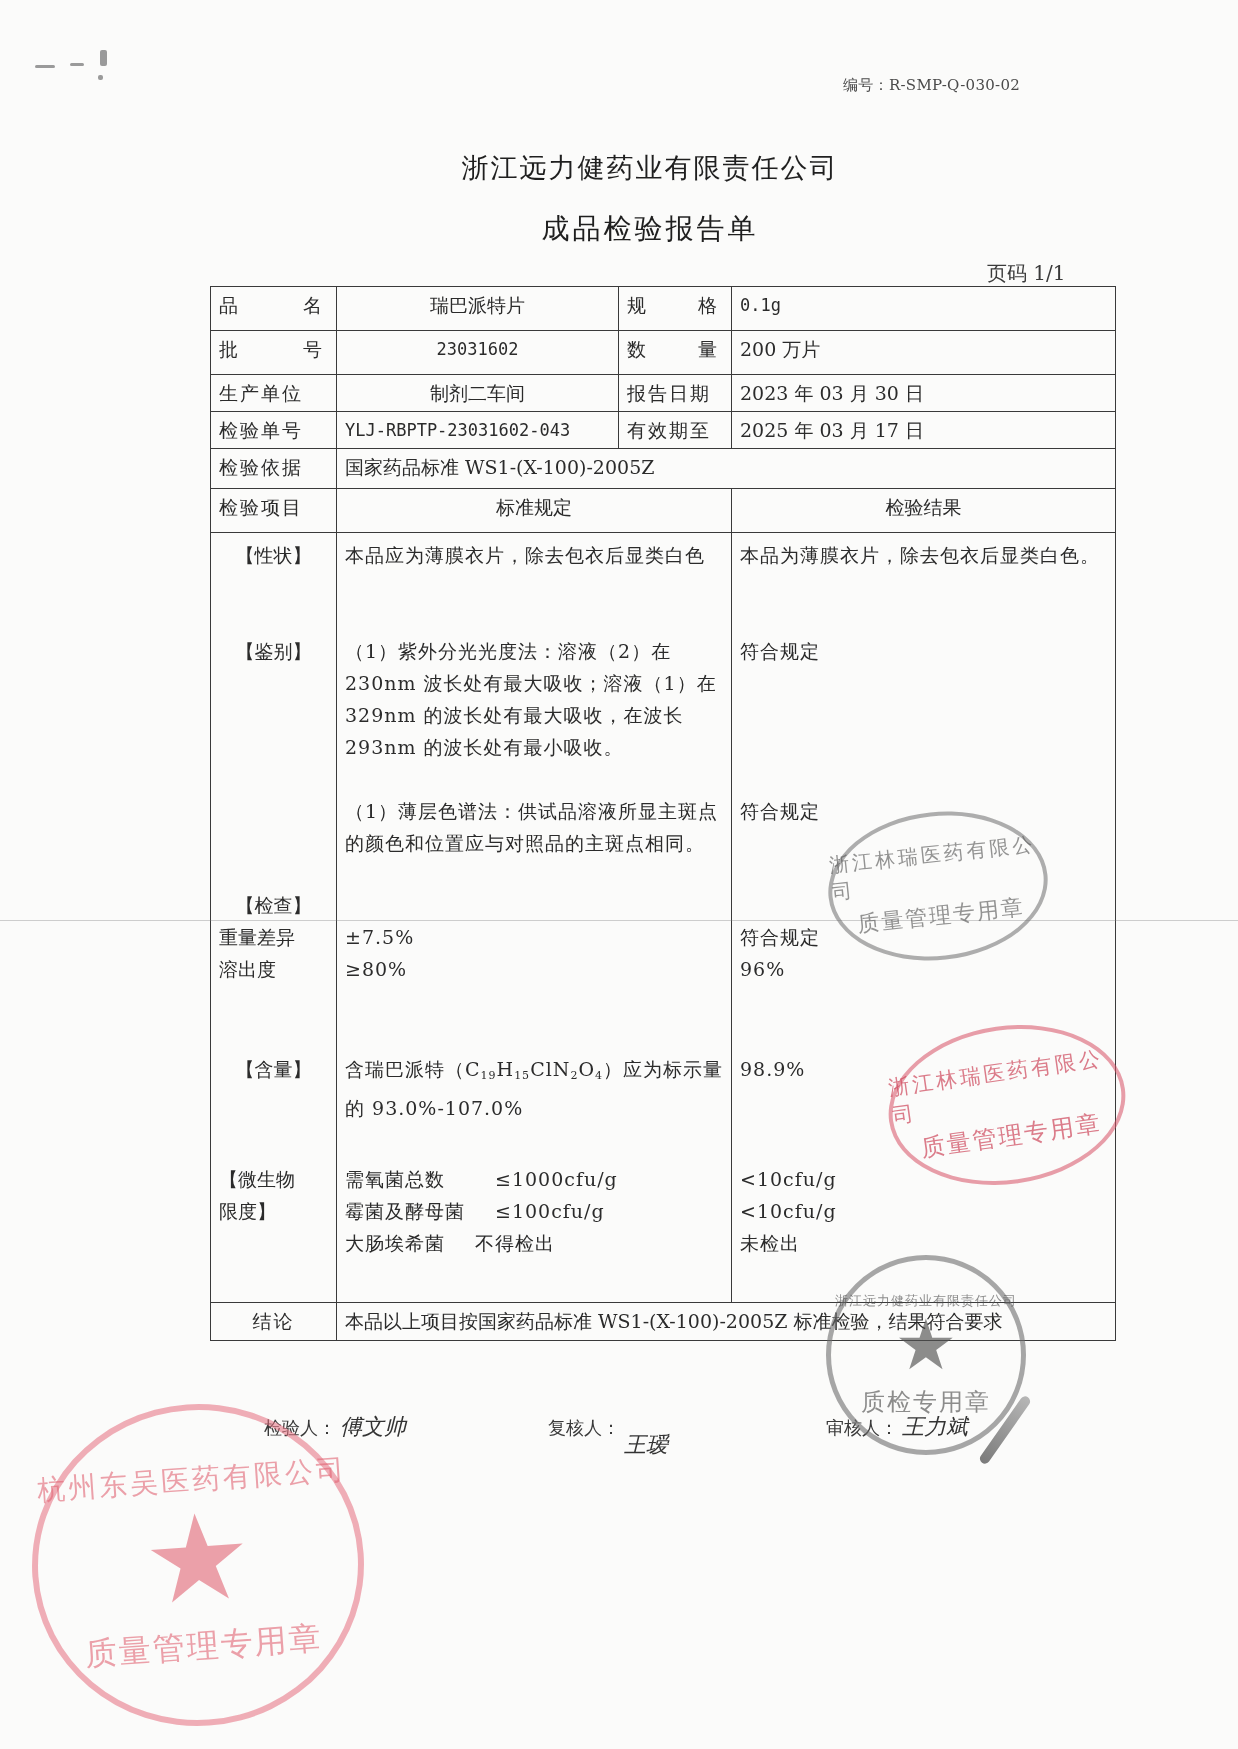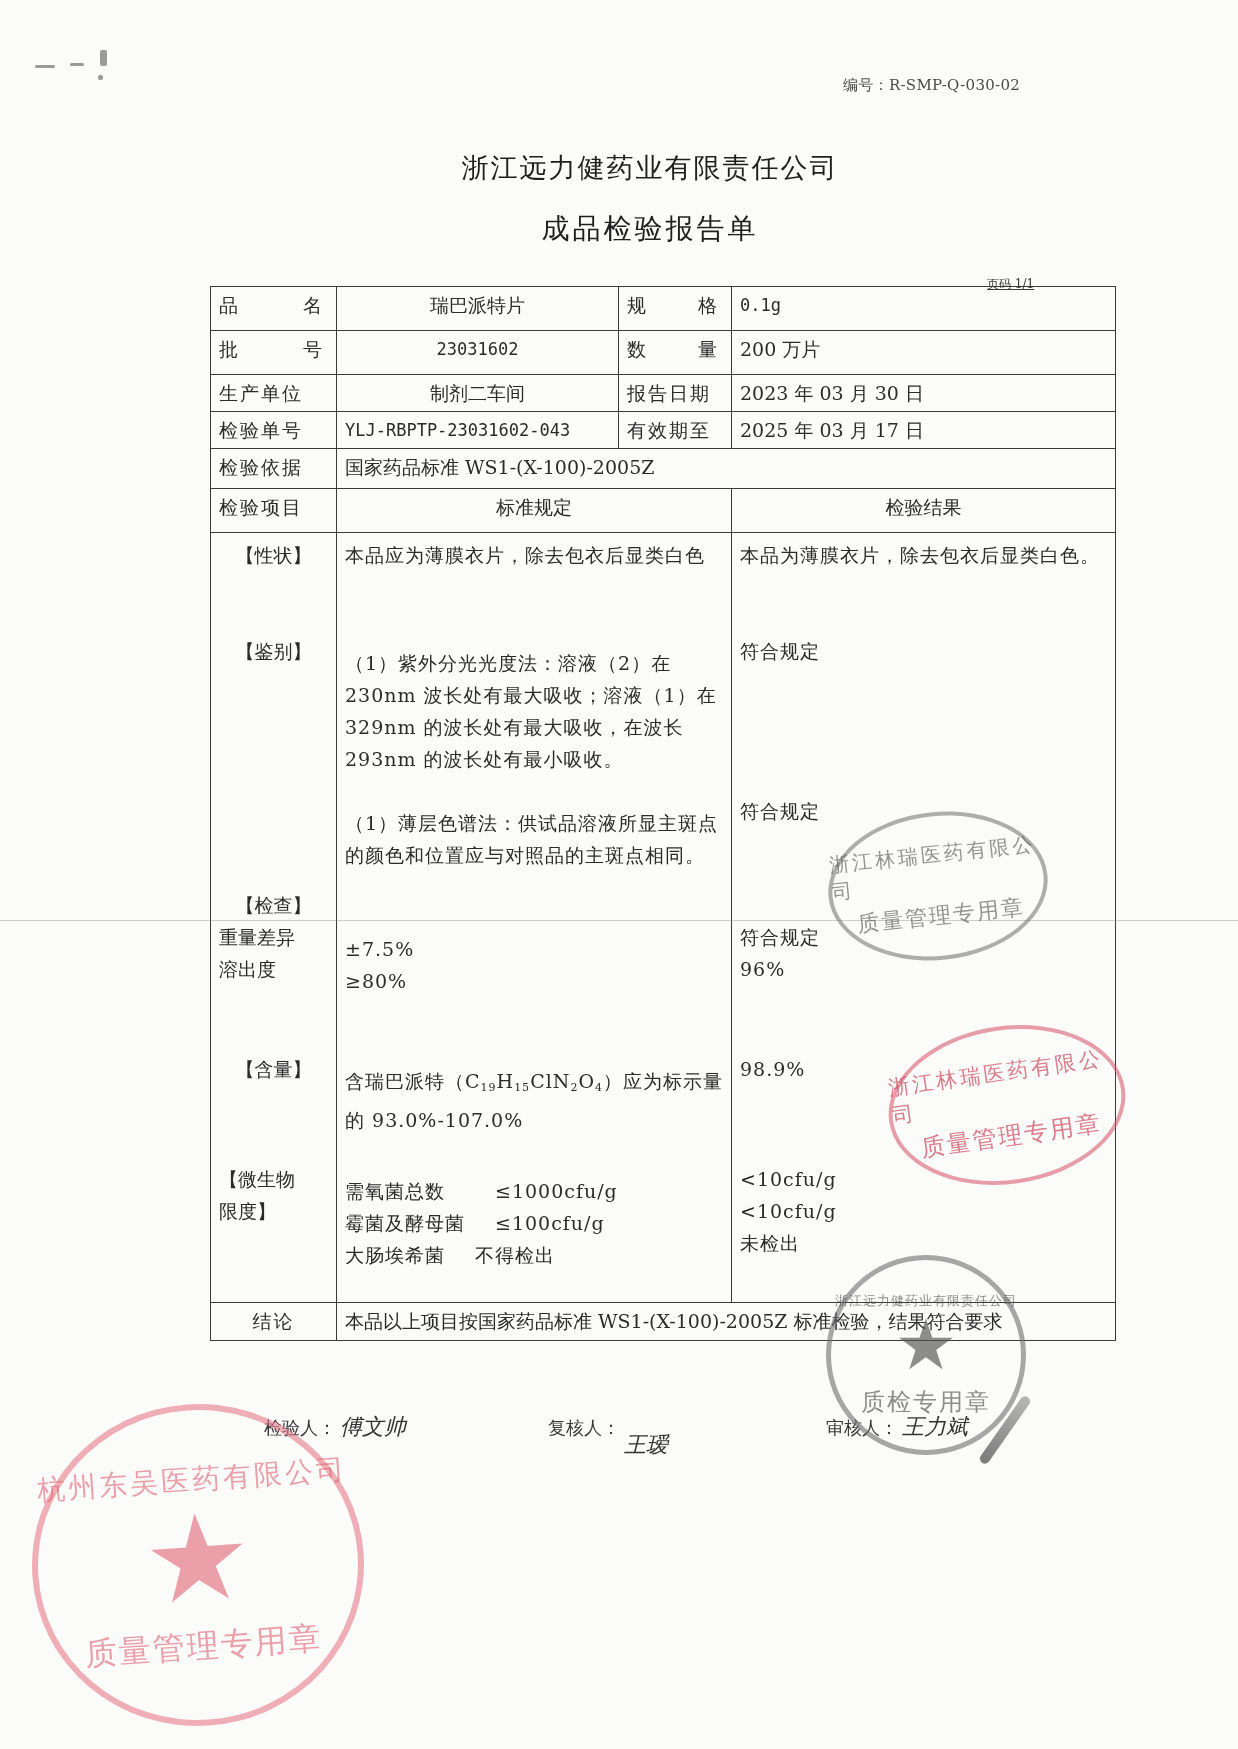--- a/index.html
+++ b/index.html
@@ -7,21 +7,21 @@
     width: 1238px; height: 1749px; position: relative; overflow: hidden;
     background: #fbfbfa;
     font-family: "DejaVu Serif", "Liberation Serif", serif;
     color: #2a2a2a;
   }
   .scan-marks { position: absolute; left: 30px; top: 45px; width: 90px; height: 40px; }
   .scan-marks span { position: absolute; background: #9a9a9a; border-radius: 2px; }
   .doc-code { position: absolute; left: 843px; top: 76px; font-size: 15px; color: #4a4a4a; letter-spacing: 0.3px; }
   .company { position: absolute; left: 0; width: 1300px; top: 150px; text-align: center; font-size: 27px; letter-spacing: 2px; color: #1f1f1f; }
   .title { position: absolute; left: 0; width: 1300px; top: 210px; text-align: center; font-size: 28px; letter-spacing: 3px; color: #1f1f1f; }
-  .page-no { position: absolute; left: 987px; top: 276px; font-size: 12px; color: #3a3a3a; text-decoration: underline; }
+  .page-no { position: absolute; left: 987px; top: 260px; font-size: 20px; color: #3a3a3a; }
 
   table.report {
     position: absolute; left: 210px; top: 286px; width: 905px;
     border-collapse: collapse; table-layout: fixed;
     font-size: 19px; color: #2b2b2b;
   }
   table.report td { border: 1.6px solid #3a3a3a; padding: 2px 8px; vertical-align: top; line-height: 32px; }
   .lbl { letter-spacing: 2px; }
   .lbl-spread { display: flex; justify-content: space-between; padding-right: 6px; }
   .center { text-align: center; }
@@ -137,21 +137,21 @@
       <div style="height:254px;text-align:center;">【鉴别】</div>
       <div style="text-align:center;">【检查】</div>
       <div>重量差异</div>
       <div style="height:100px;">溶出度</div>
       <div style="height:110px;text-align:center;">【含量】</div>
       <div>【微生物</div>
       <div>限度】</div>
     </td>
     <td colspan="2" class="item-cell body-text">
       <div style="height:96px;">本品应为薄膜衣片，除去包衣后显类白色</div>
-      <div style="height:160px;margin-top:12px;">（1）紫外分光光度法：溶液（2）在 230nm 波长处有最大吸收；溶液（1）在 329nm 的波长处有最大吸收，在波长 293nm 的波长处有最小吸收。</div>
+      <div style="height:160px;">（1）紫外分光光度法：溶液（2）在 230nm 波长处有最大吸收；溶液（1）在 329nm 的波长处有最大吸收，在波长 293nm 的波长处有最小吸收。</div>
       <div style="height:126px;">（1）薄层色谱法：供试品溶液所显主斑点的颜色和位置应与对照品的主斑点相同。</div>
       <div>±7.5%</div>
       <div style="height:100px;">≥80%</div>
       <div style="height:110px;">
         <span>含瑞巴派特（</span><span><span>C</span><sub>19</sub><span>H</span><sub>15</sub><span>ClN</span><sub>2</sub><span>O</span><sub>4</sub></span><span>）应为标示量的 93.0%-107.0%</span>
       </div>
       <div>
         <div><span style="display:inline-block;width:150px;">需氧菌总数</span><span>≤1000cfu/g</span></div>
         <div><span style="display:inline-block;width:150px;">霉菌及酵母菌</span><span>≤100cfu/g</span></div>
         <div><span style="display:inline-block;width:130px;">大肠埃希菌</span><span>不得检出</span></div>

